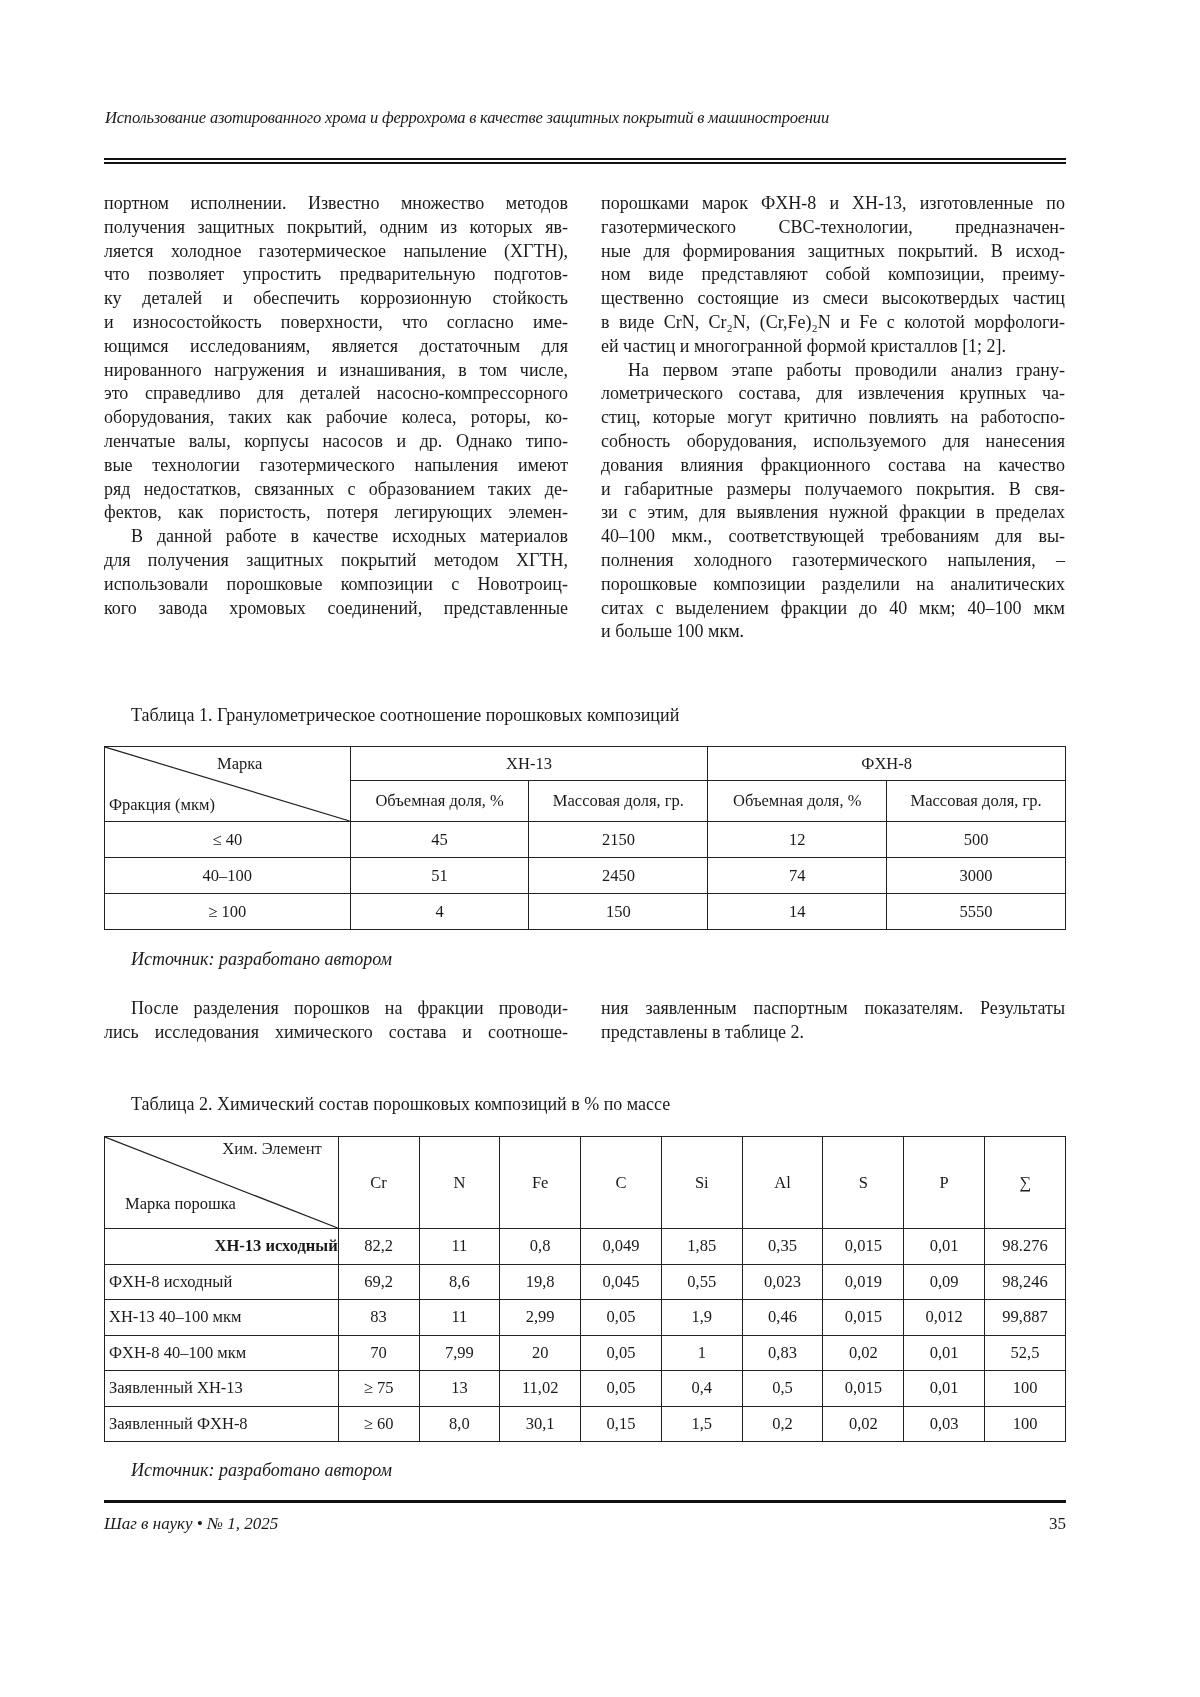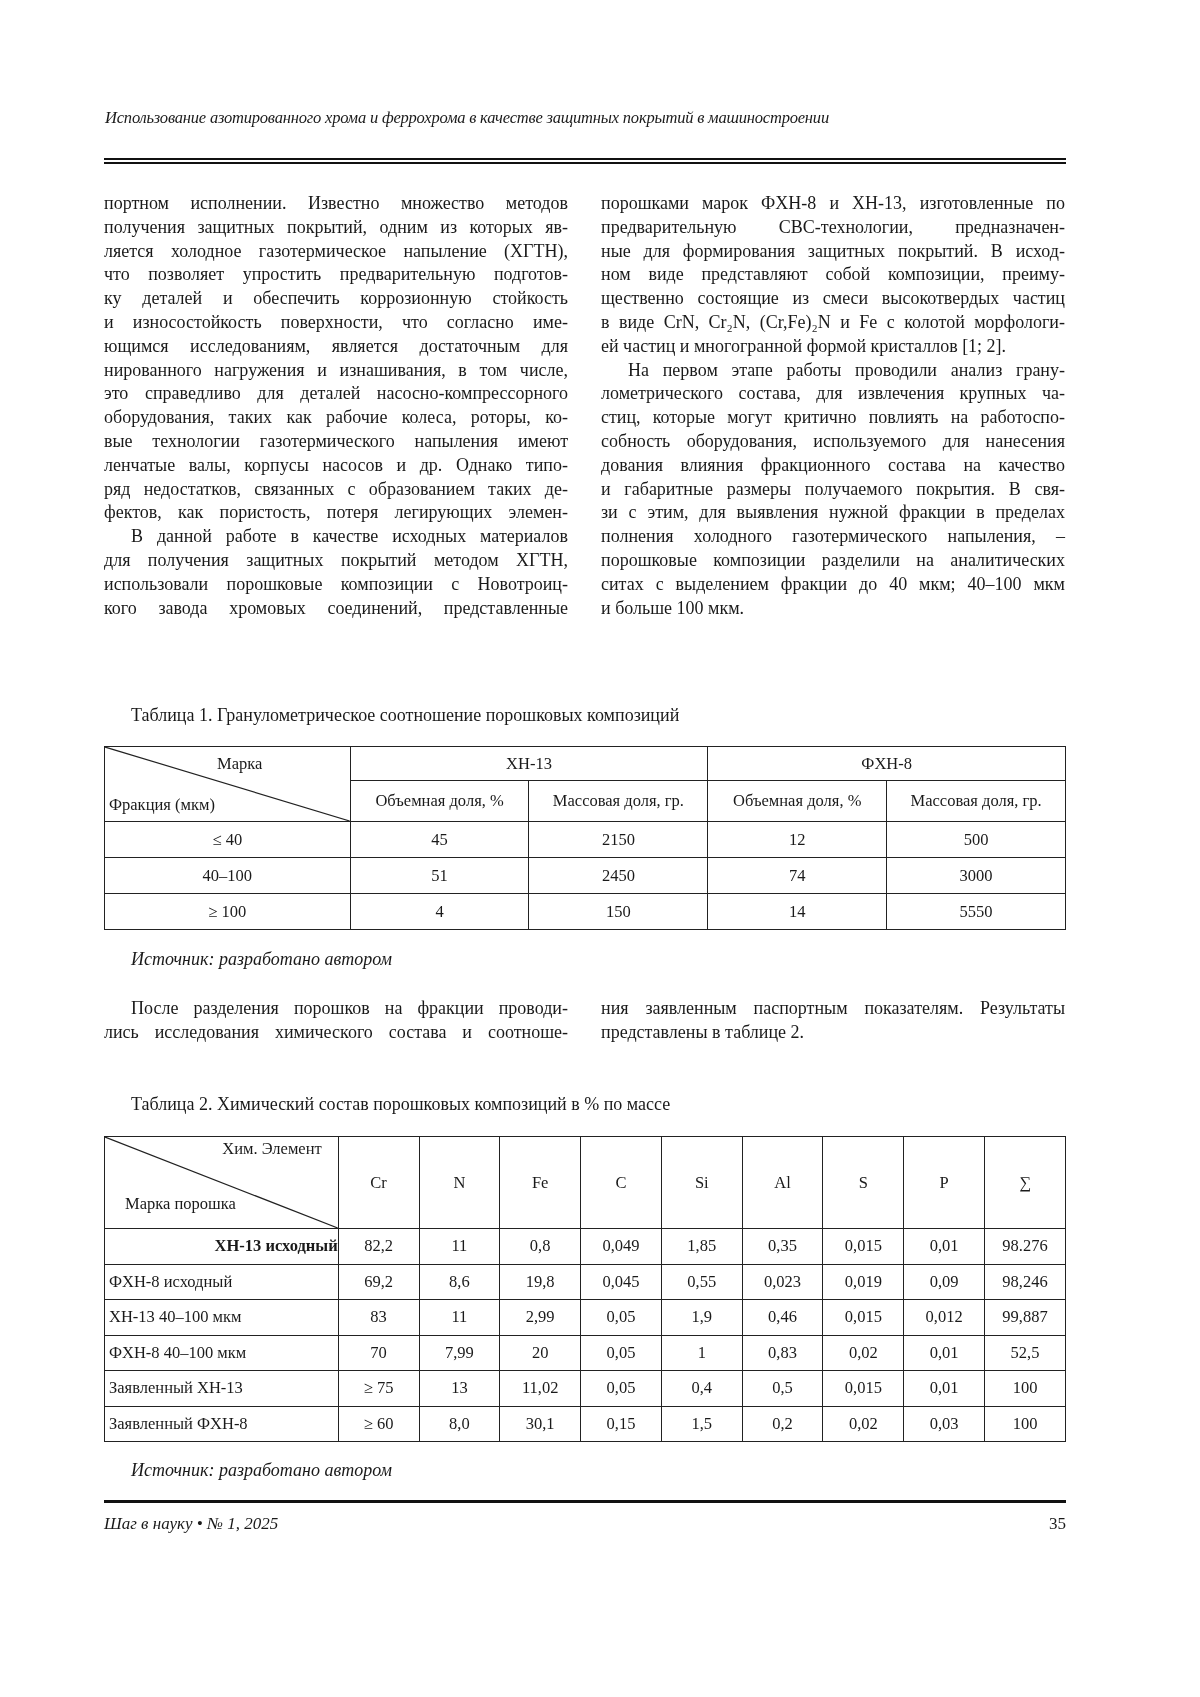--- a/index.html
+++ b/index.html
@@ -38,45 +38,46 @@
   <span class="line">портном исполнении. Известно множество методов</span>
   <span class="line">получения защитных покрытий, одним из которых яв-</span>
   <span class="line">ляется холодное газотермическое напыление (ХГТН),</span>
   <span class="line">что позволяет упростить предварительную подготов-</span>
   <span class="line">ку деталей и обеспечить коррозионную стойкость</span>
   <span class="line">и износостойкость поверхности, что согласно име-</span>
   <span class="line">ющимся исследованиям, является достаточным для</span>
   <span class="line">нированного нагружения и изнашивания, в том числе,</span>
   <span class="line">это справедливо для деталей насосно-компрессорного</span>
   <span class="line">оборудования, таких как рабочие колеса, роторы, ко-</span>
+  <span class="line">ленчатые валы, корпусы насосов и др. Однако типо-</span>
   <span class="line">вые технологии газотермического напыления имеют</span>
-  <span class="line">ленчатые валы, корпусы насосов и др. Однако типо-</span>
   <span class="line">ряд недостатков, связанных с образованием таких де-</span>
   <span class="line">фектов, как пористость, потеря легирующих элемен-</span>
   <span class="line indent">В данной работе в качестве исходных материалов</span>
   <span class="line">для получения защитных покрытий методом ХГТН,</span>
   <span class="line">использовали порошковые композиции с Новотроиц-</span>
   <span class="line">кого завода хромовых соединений, представленные</span>
 </div>
 
 <div class="abs col col-right">
   <span class="line">порошками марок ФХН-8 и ХН-13, изготовленные по</span>
-  <span class="line">предварительную СВС-технологии, предназначен-</span>
+  <span class="line">газотермического СВС-технологии, предназначен-</span>
   <span class="line">ные для формирования защитных покрытий. В исход-</span>
   <span class="line">ном виде представляют собой композиции, преиму-</span>
   <span class="line">щественно состоящие из смеси высокотвердых частиц</span>
   <span class="line">в виде CrN, Cr₂N, (Cr,Fe)₂N и Fe с колотой морфологи-</span>
   <span class="line last">ей частиц и многогранной формой кристаллов [1; 2].</span>
   <span class="line indent">На первом этапе работы проводили анализ грану-</span>
   <span class="line">лометрического состава, для извлечения крупных ча-</span>
   <span class="line">стиц, которые могут критично повлиять на работоспо-</span>
   <span class="line">собность оборудования, используемого для нанесения</span>
   <span class="line">дования влияния фракционного состава на качество</span>
   <span class="line">и габаритные размеры получаемого покрытия. В свя-</span>
   <span class="line">зи с этим, для выявления нужной фракции в пределах</span>
+  <span class="line">40–100 мкм., соответствующей требованиям для вы-</span>
   <span class="line">полнения холодного газотермического напыления, –</span>
   <span class="line">порошковые композиции разделили на аналитических</span>
   <span class="line">ситах с выделением фракции до 40 мкм; 40–100 мкм</span>
   <span class="line last">и больше 100 мкм.</span>
 </div>
 
 <div class="abs caption" style="left:131px; top:705px;">Таблица 1. Гранулометрическое соотношение порошковых композиций</div>
 <table class="t1">
   <colgroup>
     <col style="width:246px">

